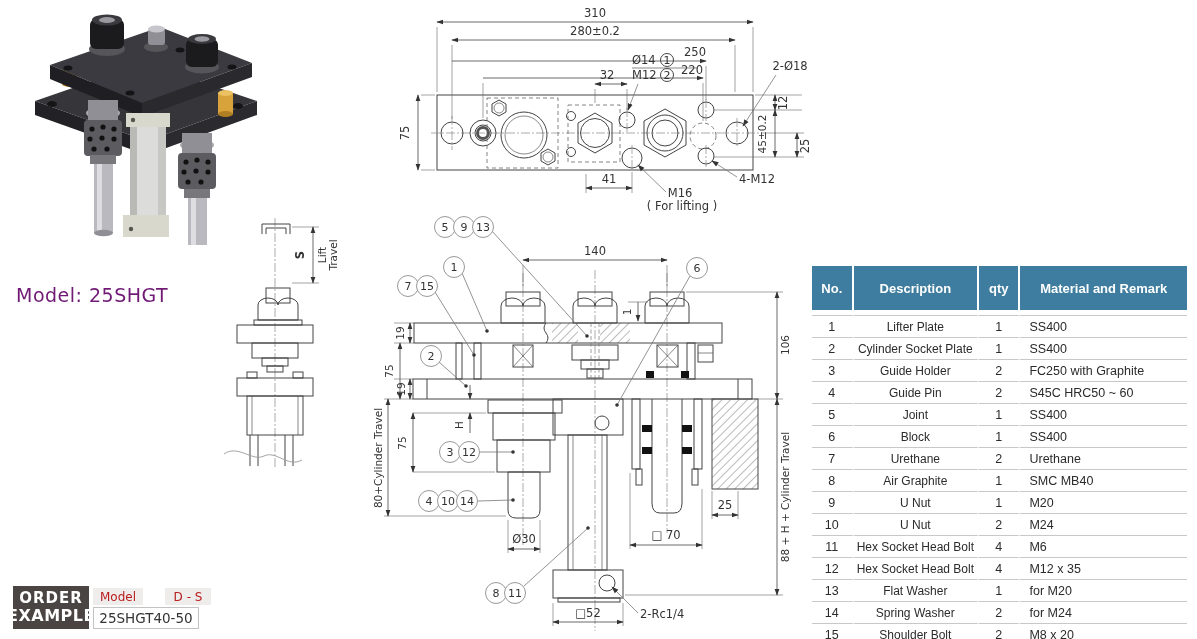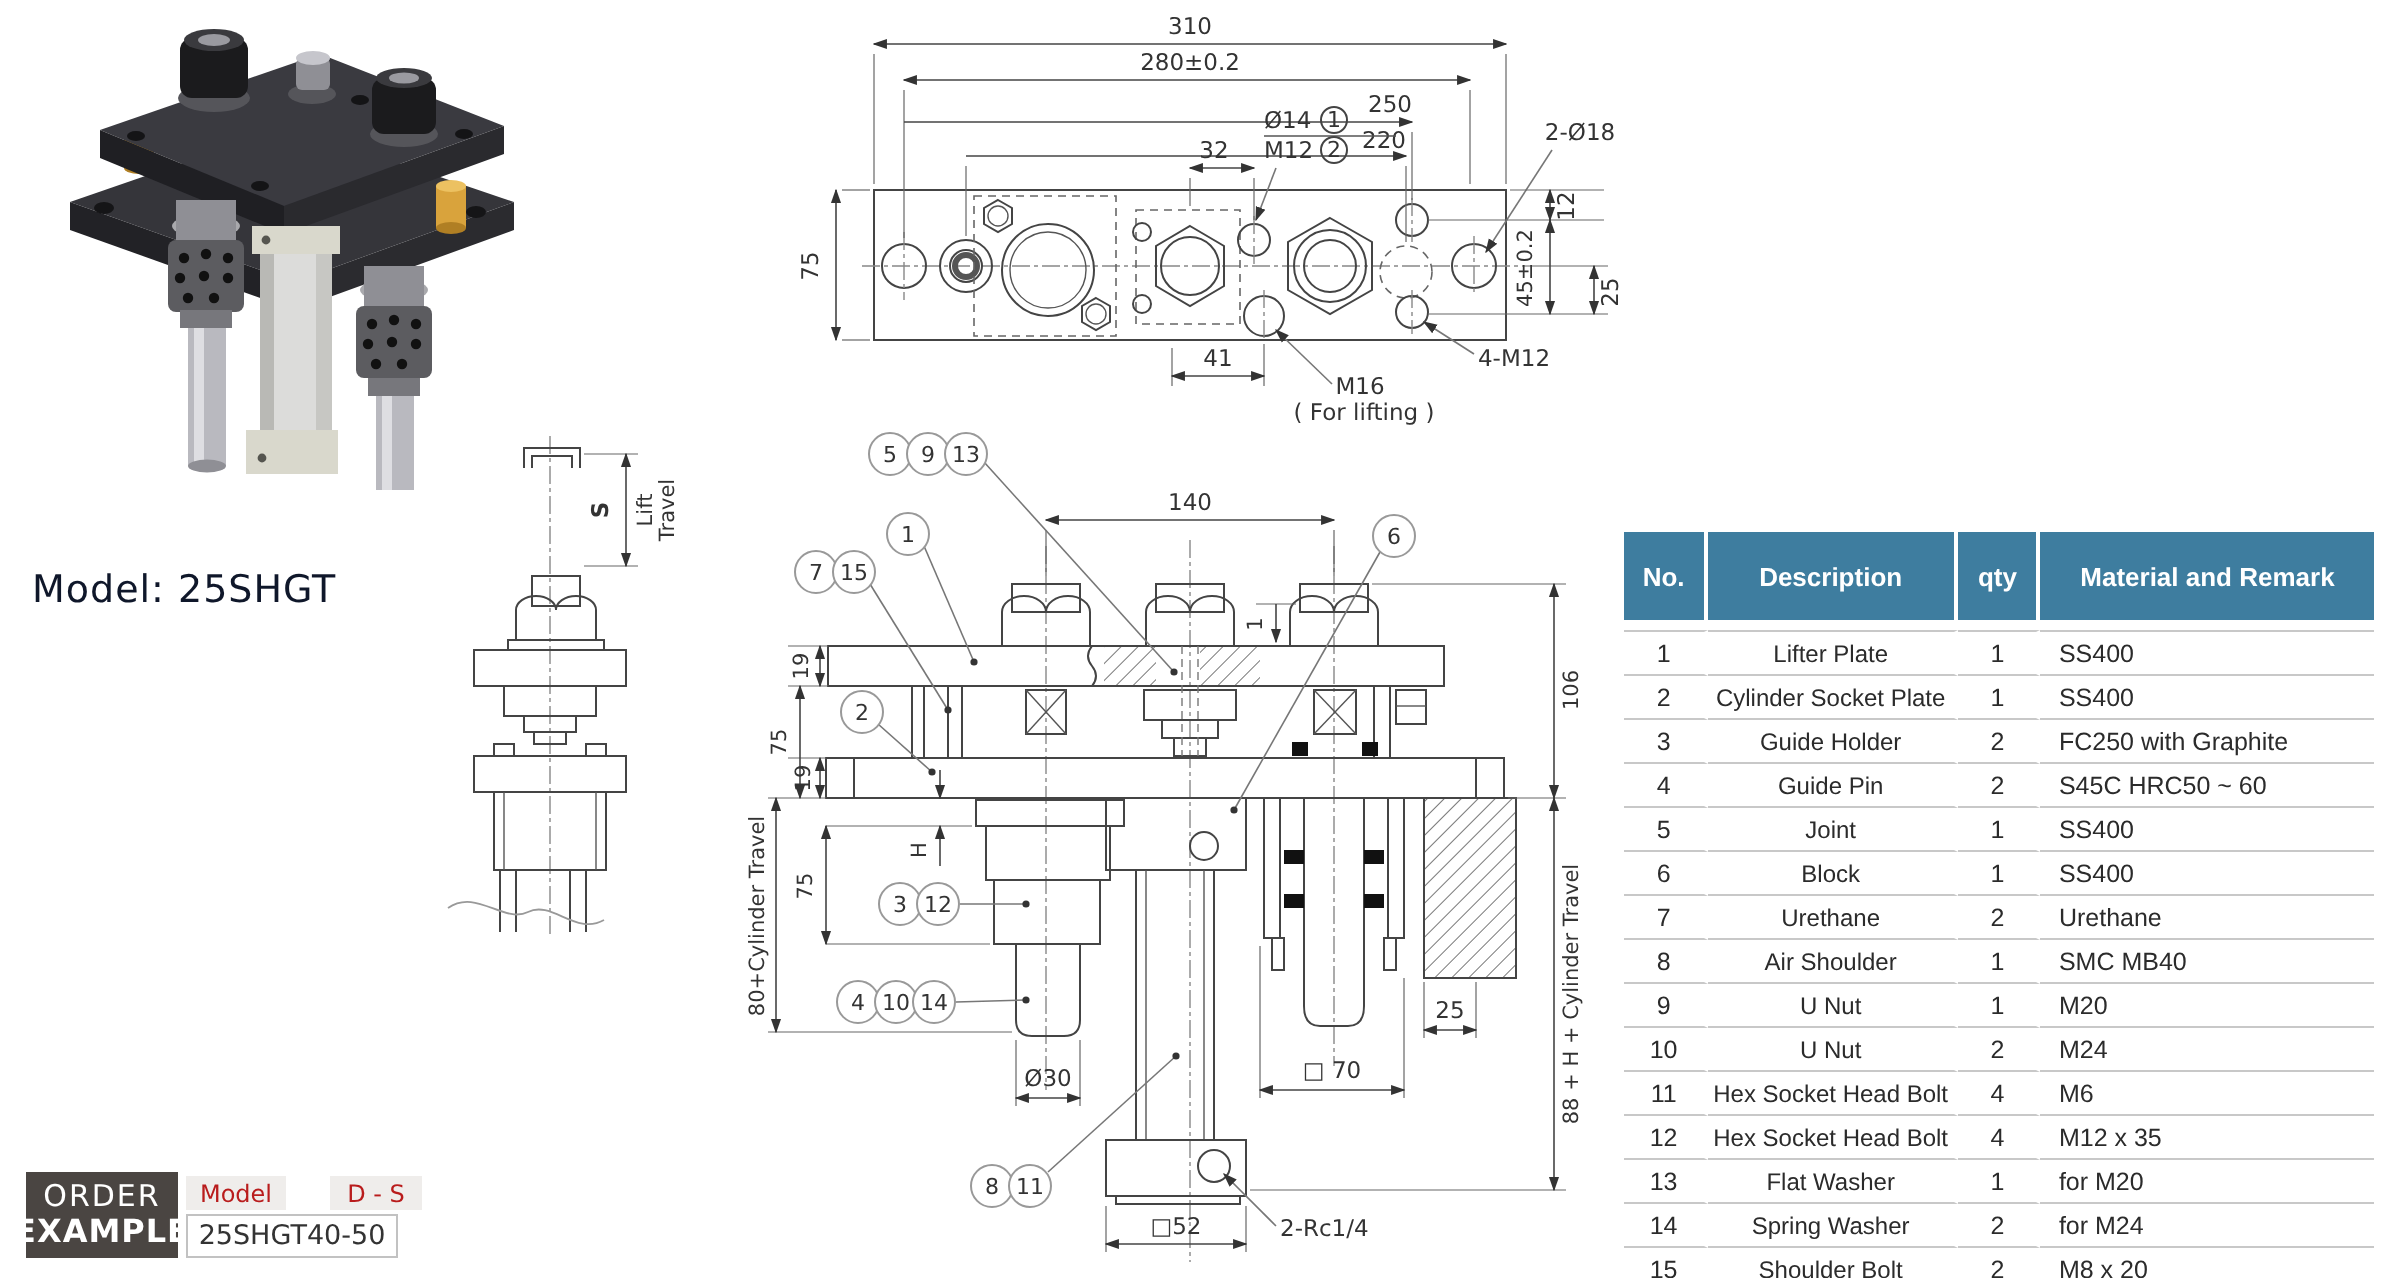--- a/index.html
+++ b/index.html
@@ -13,24 +13,24 @@
   .ln{stroke:#444;stroke-width:1;fill:none;}
   .thin{stroke:#555;stroke-width:0.7;fill:none;}
   .dimln{stroke:#444;stroke-width:0.8;fill:none;}
   .ext{stroke:#666;stroke-width:0.6;fill:none;}
   .cl{stroke:#888;stroke-width:0.7;fill:none;stroke-dasharray:9 2 2 2;}
   .hid{stroke:#777;stroke-width:0.7;fill:none;stroke-dasharray:4 2.5;}
   .dsh{stroke:#666;stroke-width:0.8;fill:none;stroke-dasharray:4 3;}
   .ldr{stroke:#777;stroke-width:0.8;fill:none;}
   .bln{stroke:#999;stroke-width:1;fill:#fff;}
   
-  #model-label{left:16px;top:284px;font-size:19px;color:#0f172a;letter-spacing:0.5px;}
+  #model-label{left:16px;top:284px;font-size:19px;color:#701a75;letter-spacing:0.5px;}
   #order-box{left:13px;top:586px;width:76px;height:43px;background:#4a4542;color:#fff;
     display:flex;flex-direction:column;align-items:center;justify-content:center;line-height:1.15;}
-  #order-box .l1{font-size:15px;font-weight:normal;letter-spacing:1px;}
+  #order-box .l1{font-size:15px;font-weight:bold;letter-spacing:1px;}
   #order-box .l2{font-size:16px;font-weight:bold;letter-spacing:0.5px;}
   .chip{background:#efedeb;color:#b91c1c;font-size:12px;display:flex;align-items:center;justify-content:center;}
   #chip-model{left:93px;top:588px;width:50px;height:17px;}
   #chip-code{left:151px;top:588px;width:46px;height:17px;margin-left:14px;}
   #order-value{left:93px;top:607px;width:104px;height:20px;background:#fff;border:1px solid #c2c2c2;
     font-size:13.5px;color:#333;display:flex;align-items:center;justify-content:center;}
   
   #parts-table-wrap{left:812px;top:250px;width:375px;margin-top:16px;}
   table{border-collapse:separate;border-spacing:0;width:375px;font-family:"Liberation Sans","DejaVu Sans",sans-serif;}
   th{background:#3e7d9f;color:#fff;font-size:13px;font-weight:bold;height:44px;
@@ -523,21 +523,21 @@
           <td>SS400</td>
         </tr>
       <tr>
           <td>7</td>
           <td class="desc">Urethane</td>
           <td>2</td>
           <td>Urethane</td>
         </tr>
       <tr>
           <td>8</td>
-          <td class="desc">Air Shoulder</td>
+          <td class="desc">Air Graphite</td>
           <td>1</td>
           <td>SMC MB40</td>
         </tr>
       <tr>
           <td>9</td>
           <td class="desc">U Nut</td>
           <td>1</td>
           <td>M20</td>
         </tr>
       <tr>

